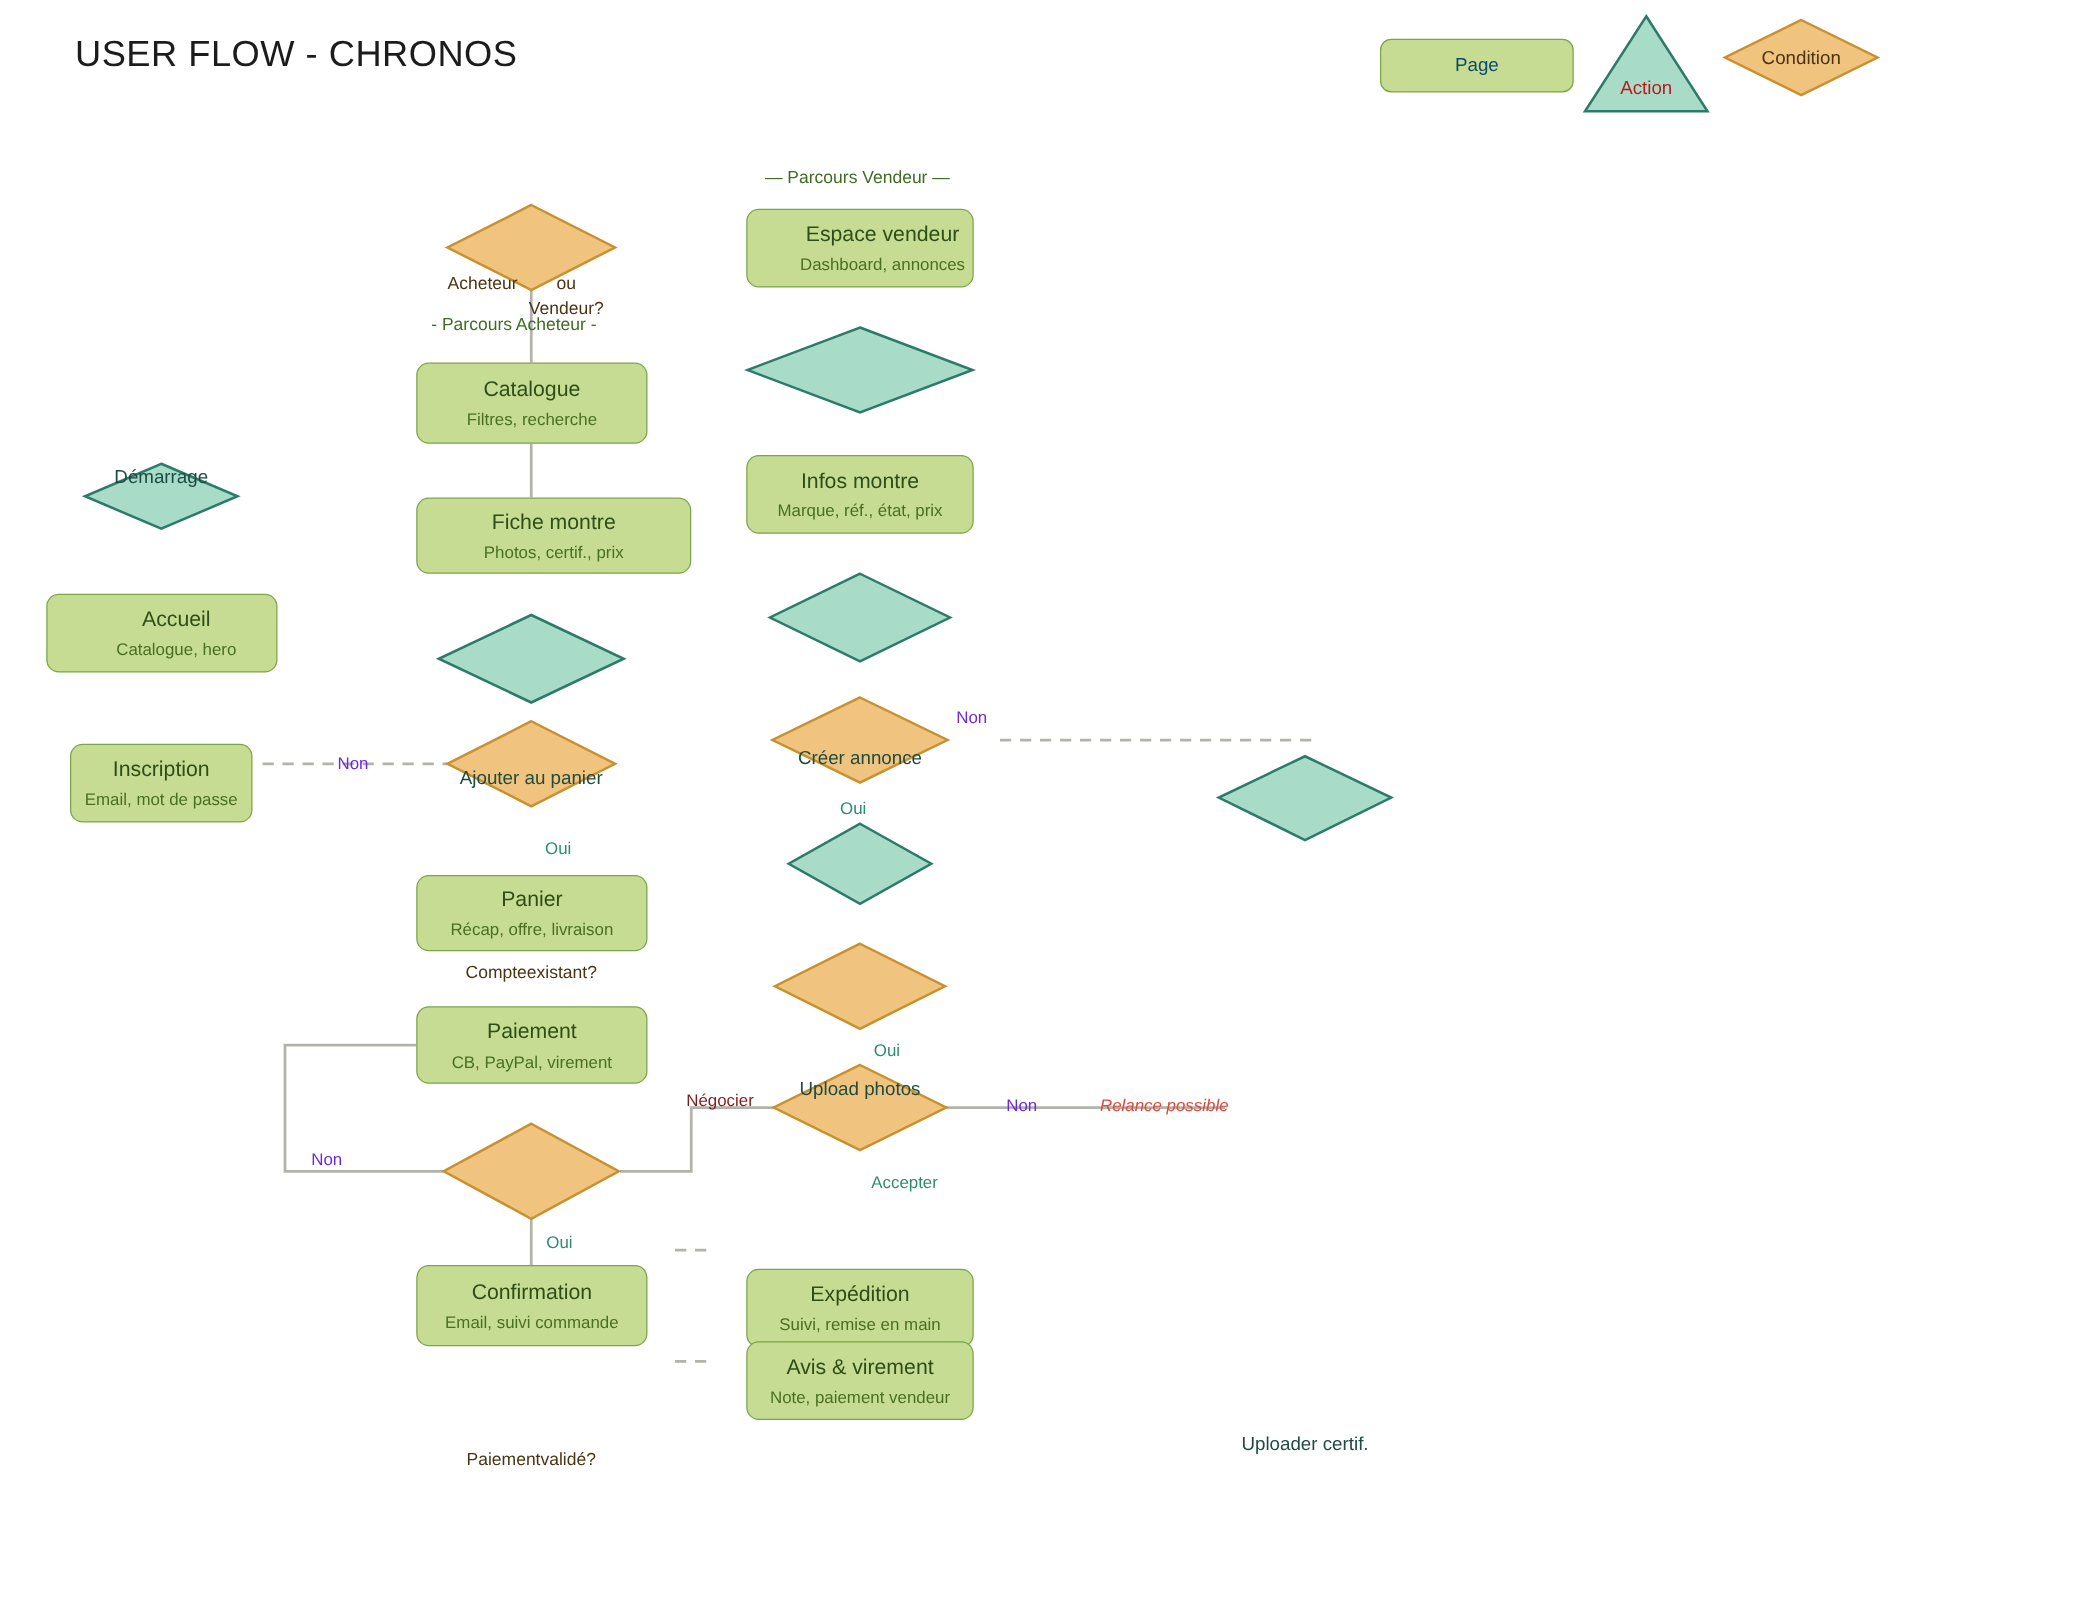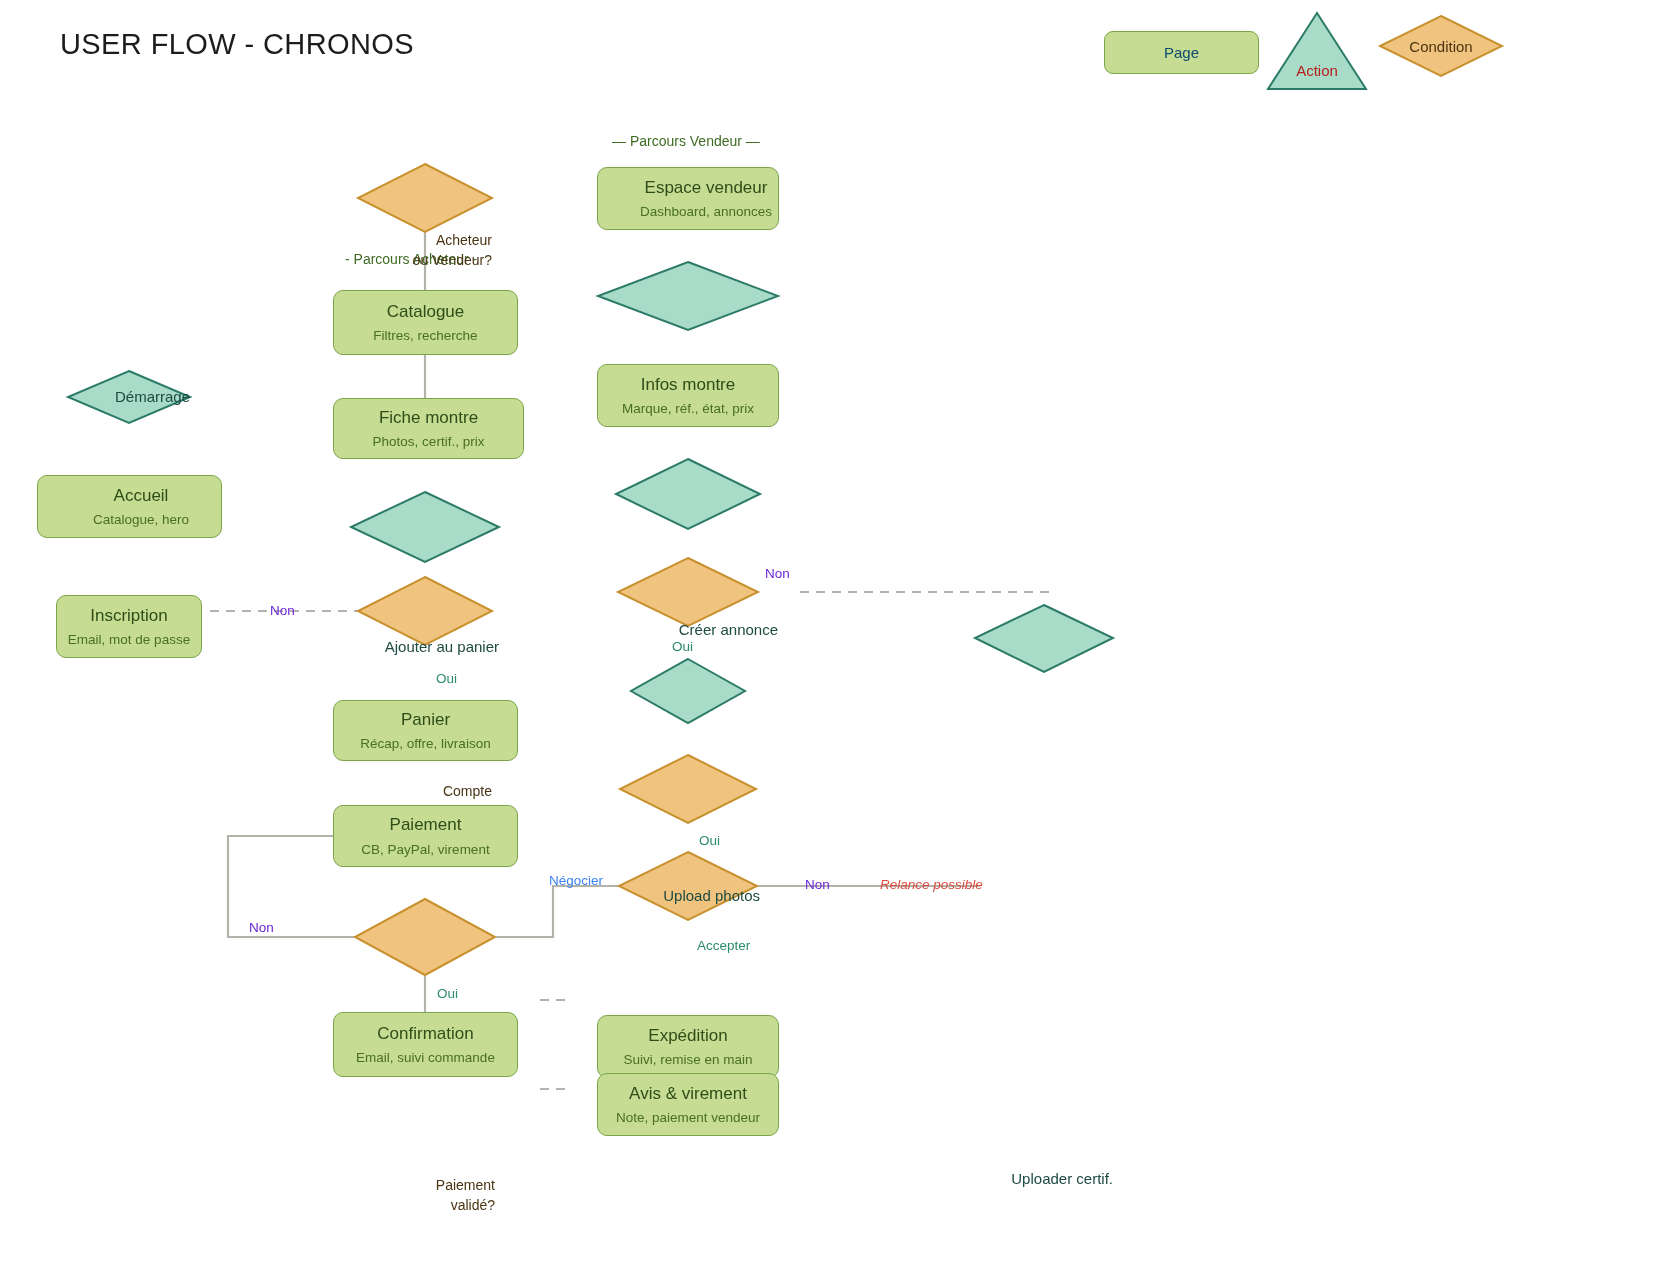--- a/index.html
+++ b/index.html
@@ -26,31 +26,31 @@
 
   
   .node{position:absolute;box-sizing:border-box;}
 
   .page-box{background:#c5dc92;border:1.6px solid #7ba548;border-radius:10px;
             display:flex;flex-direction:column;align-items:center;justify-content:center;}
   .page-box .t{font-size:17px;color:#2f4d18;line-height:1.25;}
   .page-box .s{font-size:13.5px;color:#49701f;margin-top:6px;line-height:1.2;}
 
   .dmd{position:relative;}
-  .dmd .lbl{position:absolute;inset:0;display:flex;flex-direction:column;
-            align-items:flex-end;justify-content:center;text-align:center;
+  .dmd .lbl{position:absolute;inset:0;display:flex;flex-direction:row;
+            align-items:flex-start;justify-content:center;text-align:center;
             line-height:1.45;pointer-events:none;}
   .dmd.action .lbl{font-size:15px;color:#1d4a41;}
   .dmd.cond .lbl{font-size:14px;color:#4a3413;}
 
   
   .elbl{position:absolute;font-size:13.5px;white-space:nowrap;}
   .elbl.oui{color:#2e8b70;}
   .elbl.non{color:#6d28d9;}
-  .elbl.neg{color:#3b82f6;}
+  .elbl.neg{color:#7f1d1d;}
   .elbl.note{color:#d94a3d;font-style:italic;}
   .section{position:absolute;font-size:14px;color:#3f6b22;white-space:nowrap;}
 </style>
 </head>
 <body>
 
 <svg id="canvas" viewBox="0 0 1676 1286">
   <defs></defs>
 
   <g stroke="#b3b3ac" stroke-width="2.2" fill="none">
@@ -186,21 +186,21 @@
 <div class="node page-box" style="left:56px;top:595px;width:146px;height:63px;">
   <div class="t">Inscription</div>
   <div class="s">Email, mot de passe</div>
 </div>
 
 <div class="node page-box" style="left:333px;top:290px;width:185px;height:65px;">
   <div class="t">Catalogue</div>
   <div class="s">Filtres, recherche</div>
 </div>
 
-<div class="node page-box" style="left:333px;top:398px;width:191px;height:61px;">
+<div class="node page-box" style="left:333px;top:398px;width:220px;height:61px;">
   <div class="t">Fiche montre</div>
   <div class="s">Photos, certif., prix</div>
 </div>
 
 <div class="node page-box" style="left:333px;top:700px;width:185px;height:61px;">
   <div class="t">Panier</div>
   <div class="s">Récap, offre, livraison</div>
 </div>
 
 <div class="node page-box" style="left:333px;top:805px;width:185px;height:62px;">

